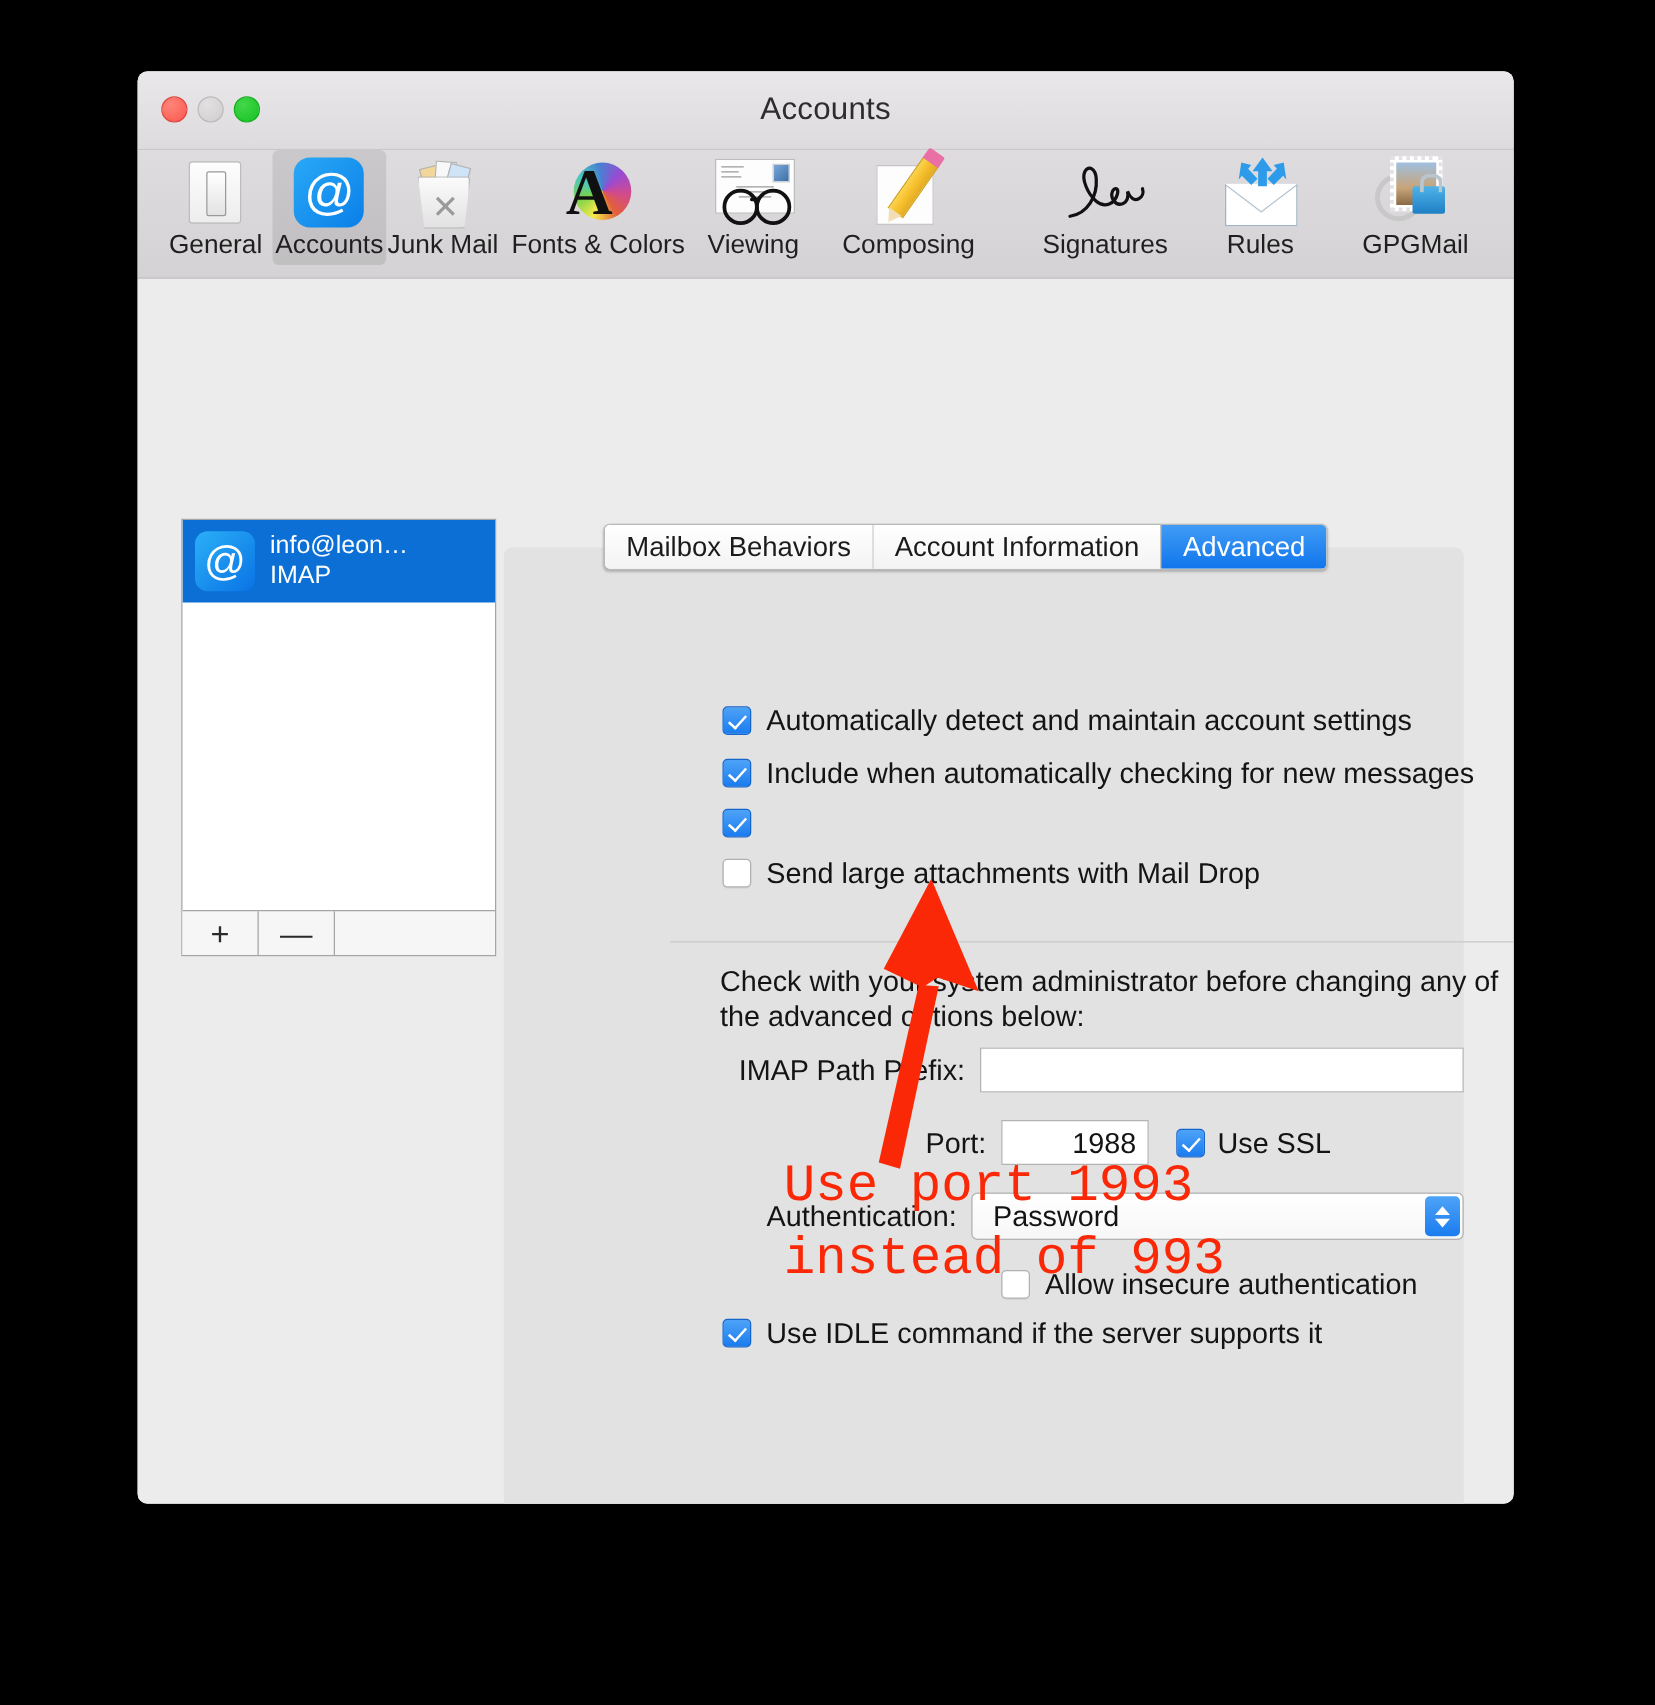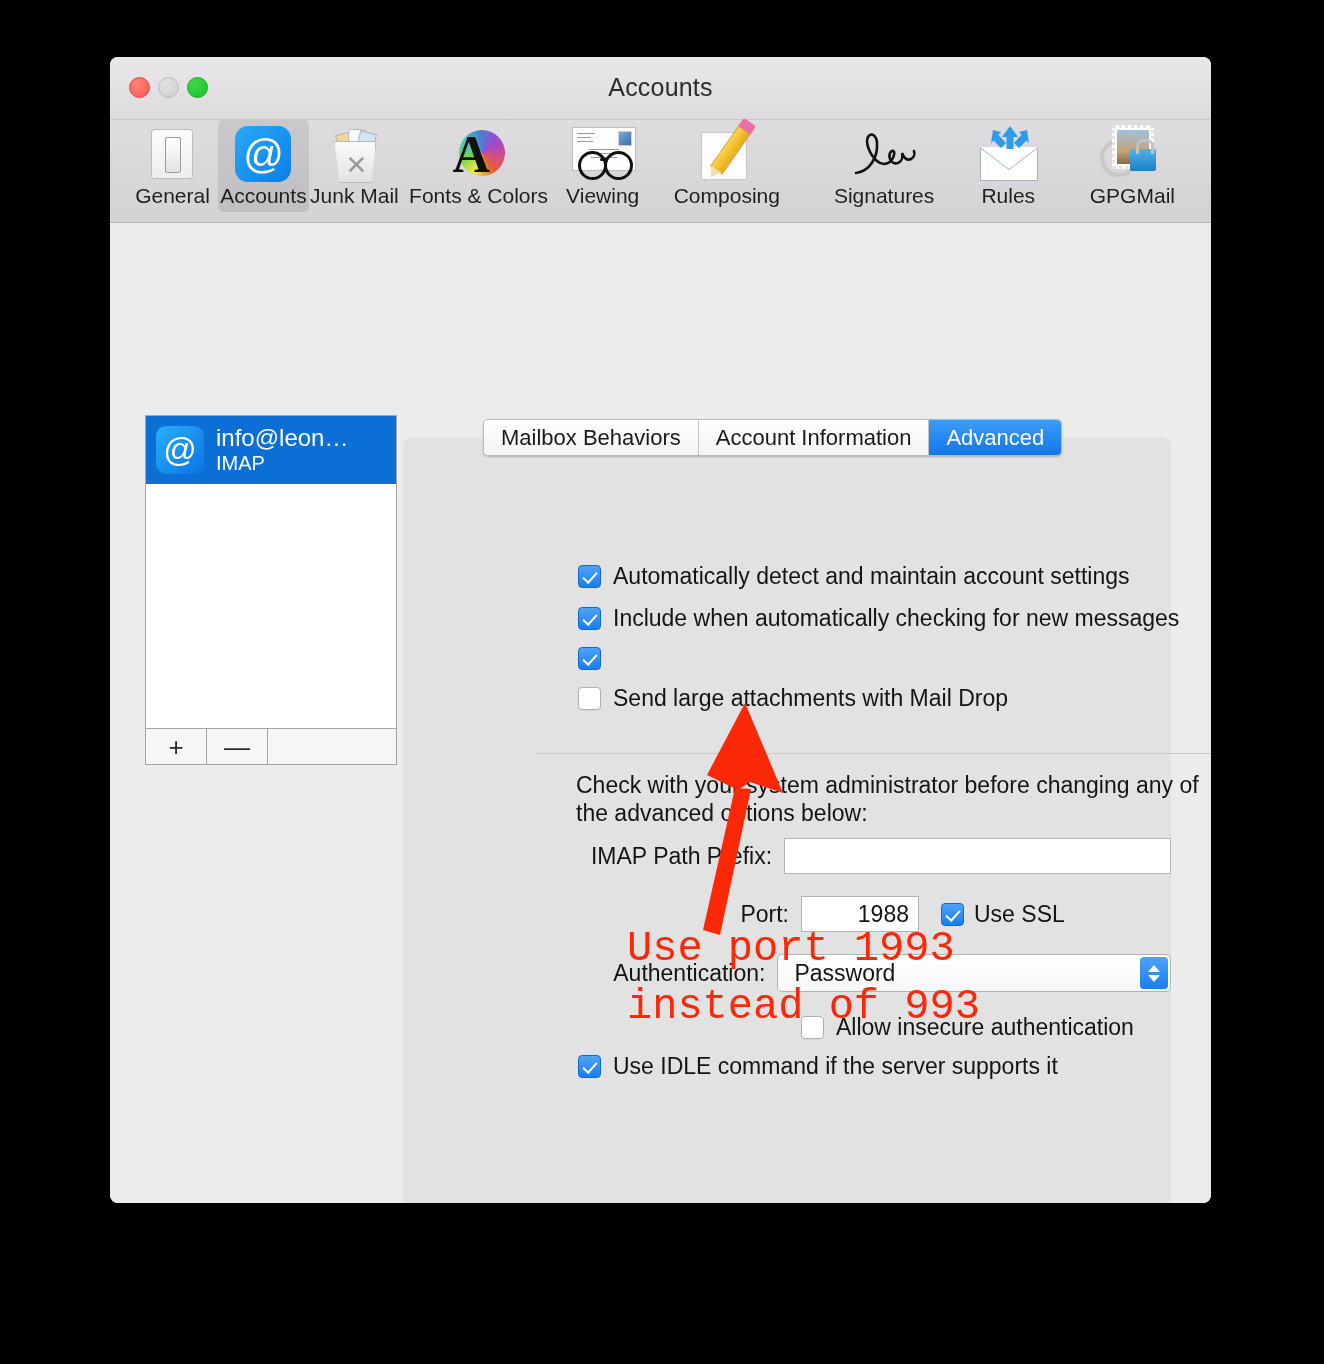--- a/index.html
+++ b/index.html
@@ -320,21 +320,21 @@
   .acct-icon {
     width: 48px; height: 48px; flex: none;
     border-radius: 10px;
     background: linear-gradient(135deg,#2ab0f8 0%,#0a72e4 100%);
     color: #fff;
     text-align: center;
     line-height: 48px;
     font-size: 33px;
   }
   .acct-text { display: flex; flex-direction: column; line-height: 1.08; }
-  .acct-name { font-size: 24px; color: #ffffff; }
+  .acct-name { font-size: 20px; color: #ffffff; }
   .acct-type { font-size: 20px; color: #ffffff; margin-top: 2px; }
 
   .acct-footer {
     position: absolute;
     left: 0; right: 0; bottom: 0;
     height: 35px;
     display: flex;
     background: #f6f6f6;
     border-top: 1px solid #a5a5a5;
   }

